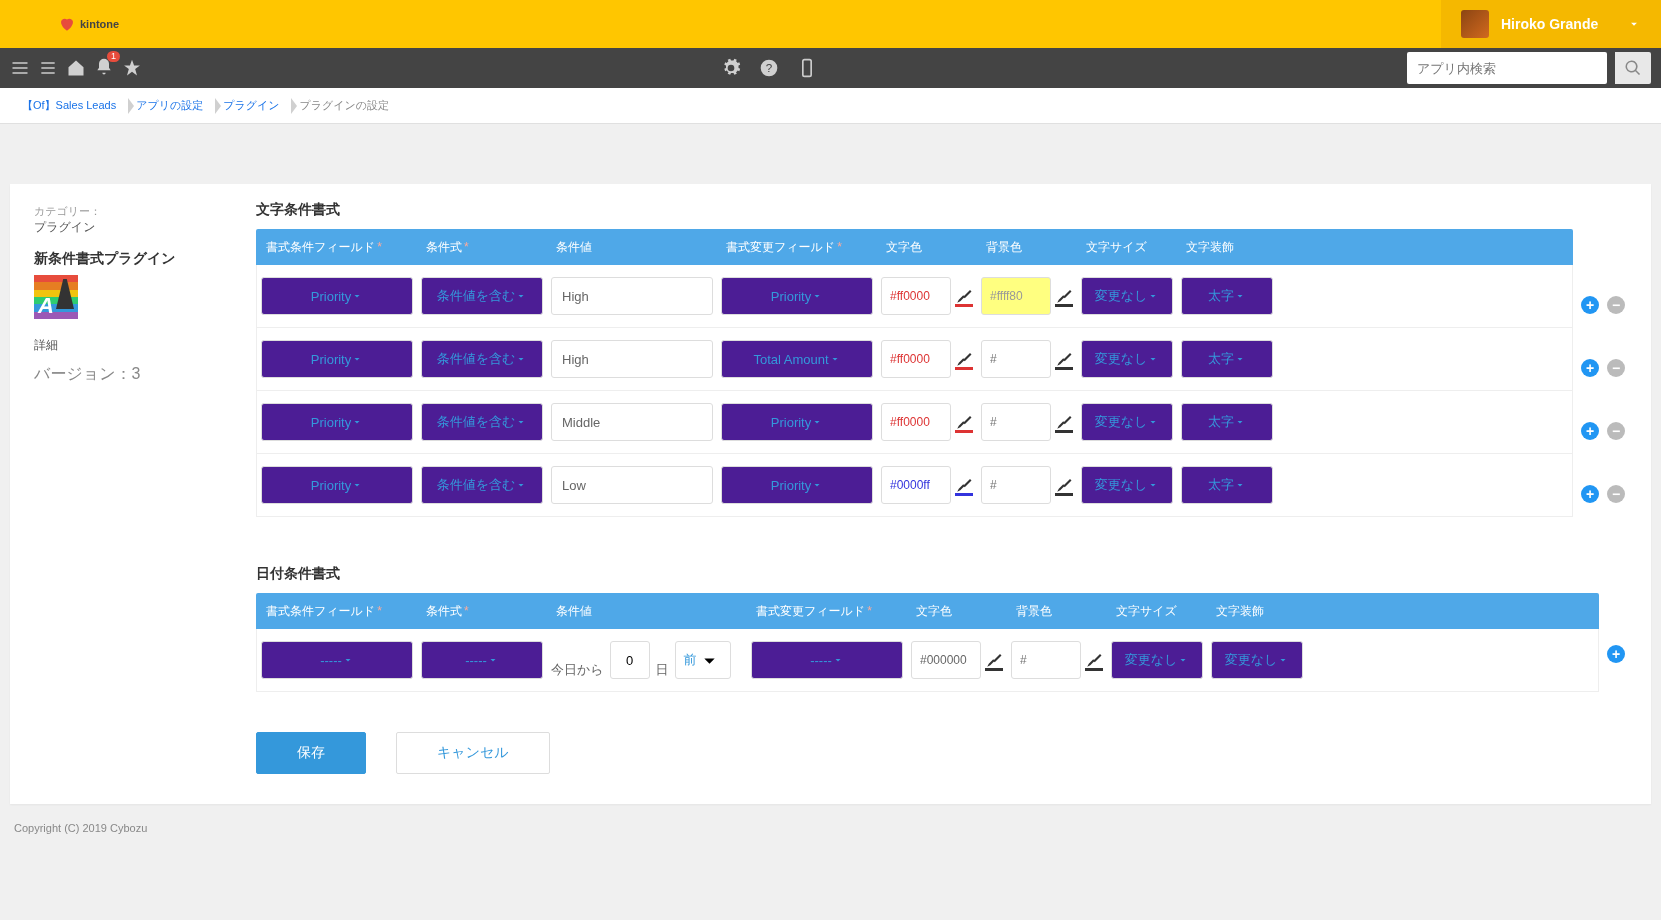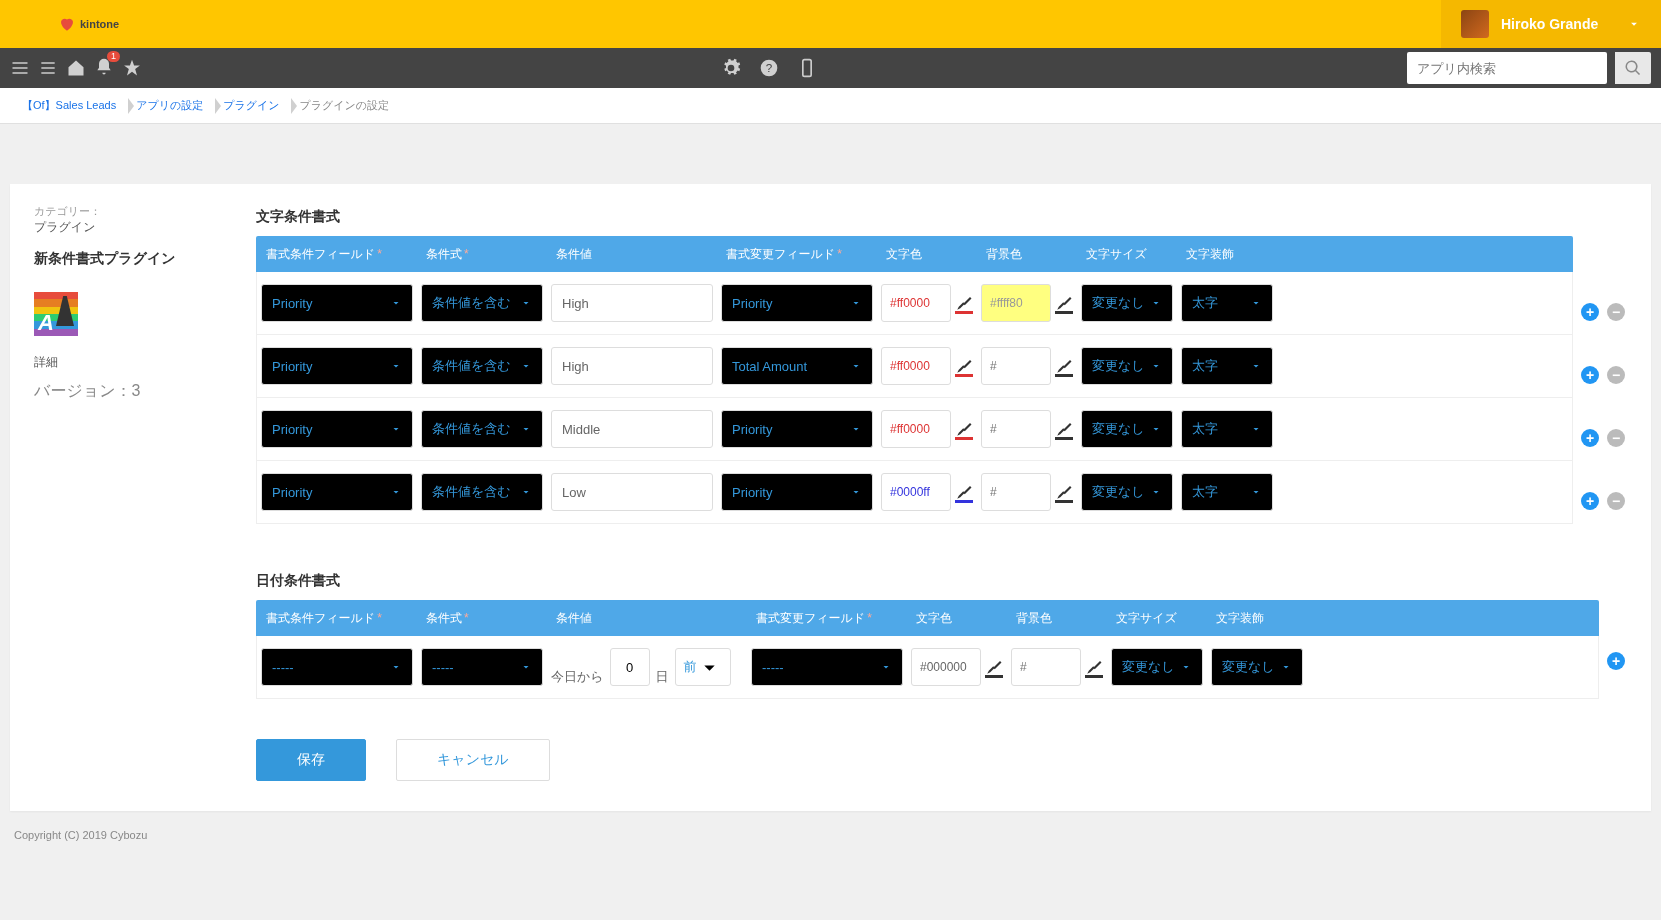--- a/index.html
+++ b/index.html
@@ -21,35 +21,35 @@
 .badge{position:absolute;top:-6px;right:-6px;background:#e74c3c;color:#fff;font-size:9px;border-radius:8px;padding:1px 4px;line-height:1}
 .breadcrumb{background:#fff;padding:8px 14px;display:flex;align-items:center;gap:0;font-size:11px;border-bottom:1px solid #e0e0e0}
 .crumb{color:#1a73e8;padding:2px 12px 2px 8px;position:relative;cursor:pointer}
 .crumb-static{color:#888;padding:2px 8px}
 .crumb::after{content:"";position:absolute;right:-6px;top:50%;transform:translateY(-50%);width:0;height:0;border-left:6px solid #d0d0d0;border-top:8px solid transparent;border-bottom:8px solid transparent}
 .content-wrap{padding:60px 10px 10px 10px}
 .panel{background:#fff;display:flex;min-height:600px;box-shadow:0 1px 2px rgba(0,0,0,0.05)}
 .sidebar{width:220px;padding:20px 24px;border-right:0}
 .sb-label{color:#999;font-size:11px}
 .sb-cat{color:#555;font-size:12px;margin-bottom:14px}
-.sb-title{color:#333;font-size:14px;font-weight:bold;margin-bottom:24px}
+.sb-title{color:#333;font-size:14px;font-weight:bold;margin-bottom:7px}
 .plugin-icon{width:44px;height:44px;background:linear-gradient(#e74c3c 0 16.6%,#e67e22 16.6% 33.3%,#f1c40f 33.3% 50%,#2ecc71 50% 66.6%,#3498db 66.6% 83.3%,#9b59b6 83.3% 100%);position:relative;margin-bottom:18px}
 .plugin-icon::after{content:"A";position:absolute;left:4px;bottom:0;color:#fff;font-size:22px;font-weight:bold;font-style:italic}
 .plugin-icon .brush{position:absolute;right:4px;top:4px;width:18px;height:30px;background:#333;clip-path:polygon(40% 0,60% 0,100% 100%,0 100%)}
 .sb-detail{color:#555;font-size:12px;margin-bottom:10px}
 .sb-ver{color:#888;font-size:16px}
-.main{flex:1;padding:24px 26px 30px 26px}
+.main{flex:1;padding:17px 26px 30px 26px}
 .section-title{font-weight:bold;font-size:14px;color:#333;margin-bottom:10px}
 .table-block{margin-bottom:40px}
 .table-head{background:#4fa8e8;color:#fff;display:flex;align-items:center;height:36px;font-size:12px;border-radius:2px 2px 0 0}
 .th{padding:0 10px;display:flex;align-items:center}
 .req{color:#ffaa99;margin-left:2px}
 .table-row{display:flex;align-items:center;padding:12px 0;border-bottom:1px solid #eee;border-left:1px solid #eee;border-right:1px solid #eee}
 .td{padding:0 4px}
-.dd{border:1px solid #ddd;height:38px;display:flex;align-items:center;justify-content:space-between;padding:0 10px;border-radius:3px;background:#000000;cursor:pointer;color:#3498db;font-size:13px}
+.dd{border:1px solid #ddd;height:38px;display:flex;align-items:center;justify-content:center;padding:0 10px;border-radius:3px;background:#4c1d95;cursor:pointer;color:#3498db;font-size:13px}
 .dd .chev{width:12px;height:12px;fill:#3498db}
 .txt-in{border:1px solid #ddd;height:38px;padding:0 10px;border-radius:3px;width:100%;font-size:13px;color:#666;outline:none}
 .color-cell{display:flex;align-items:center;gap:4px}
 .color-in{border:1px solid #ddd;height:38px;width:70px;padding:0 8px;border-radius:3px;font-size:12px;outline:none;color:#666}
 .color-in.red{color:#d33}
 .color-in.blue{color:#33d}
 .color-in.yellow-bg{background:#ffff80;color:#999}
 .brush-icon{width:18px;height:18px;position:relative;cursor:pointer}
 .brush-icon svg{width:18px;height:18px}
 .brush-underline{position:absolute;bottom:-2px;left:0;right:0;height:3px}

